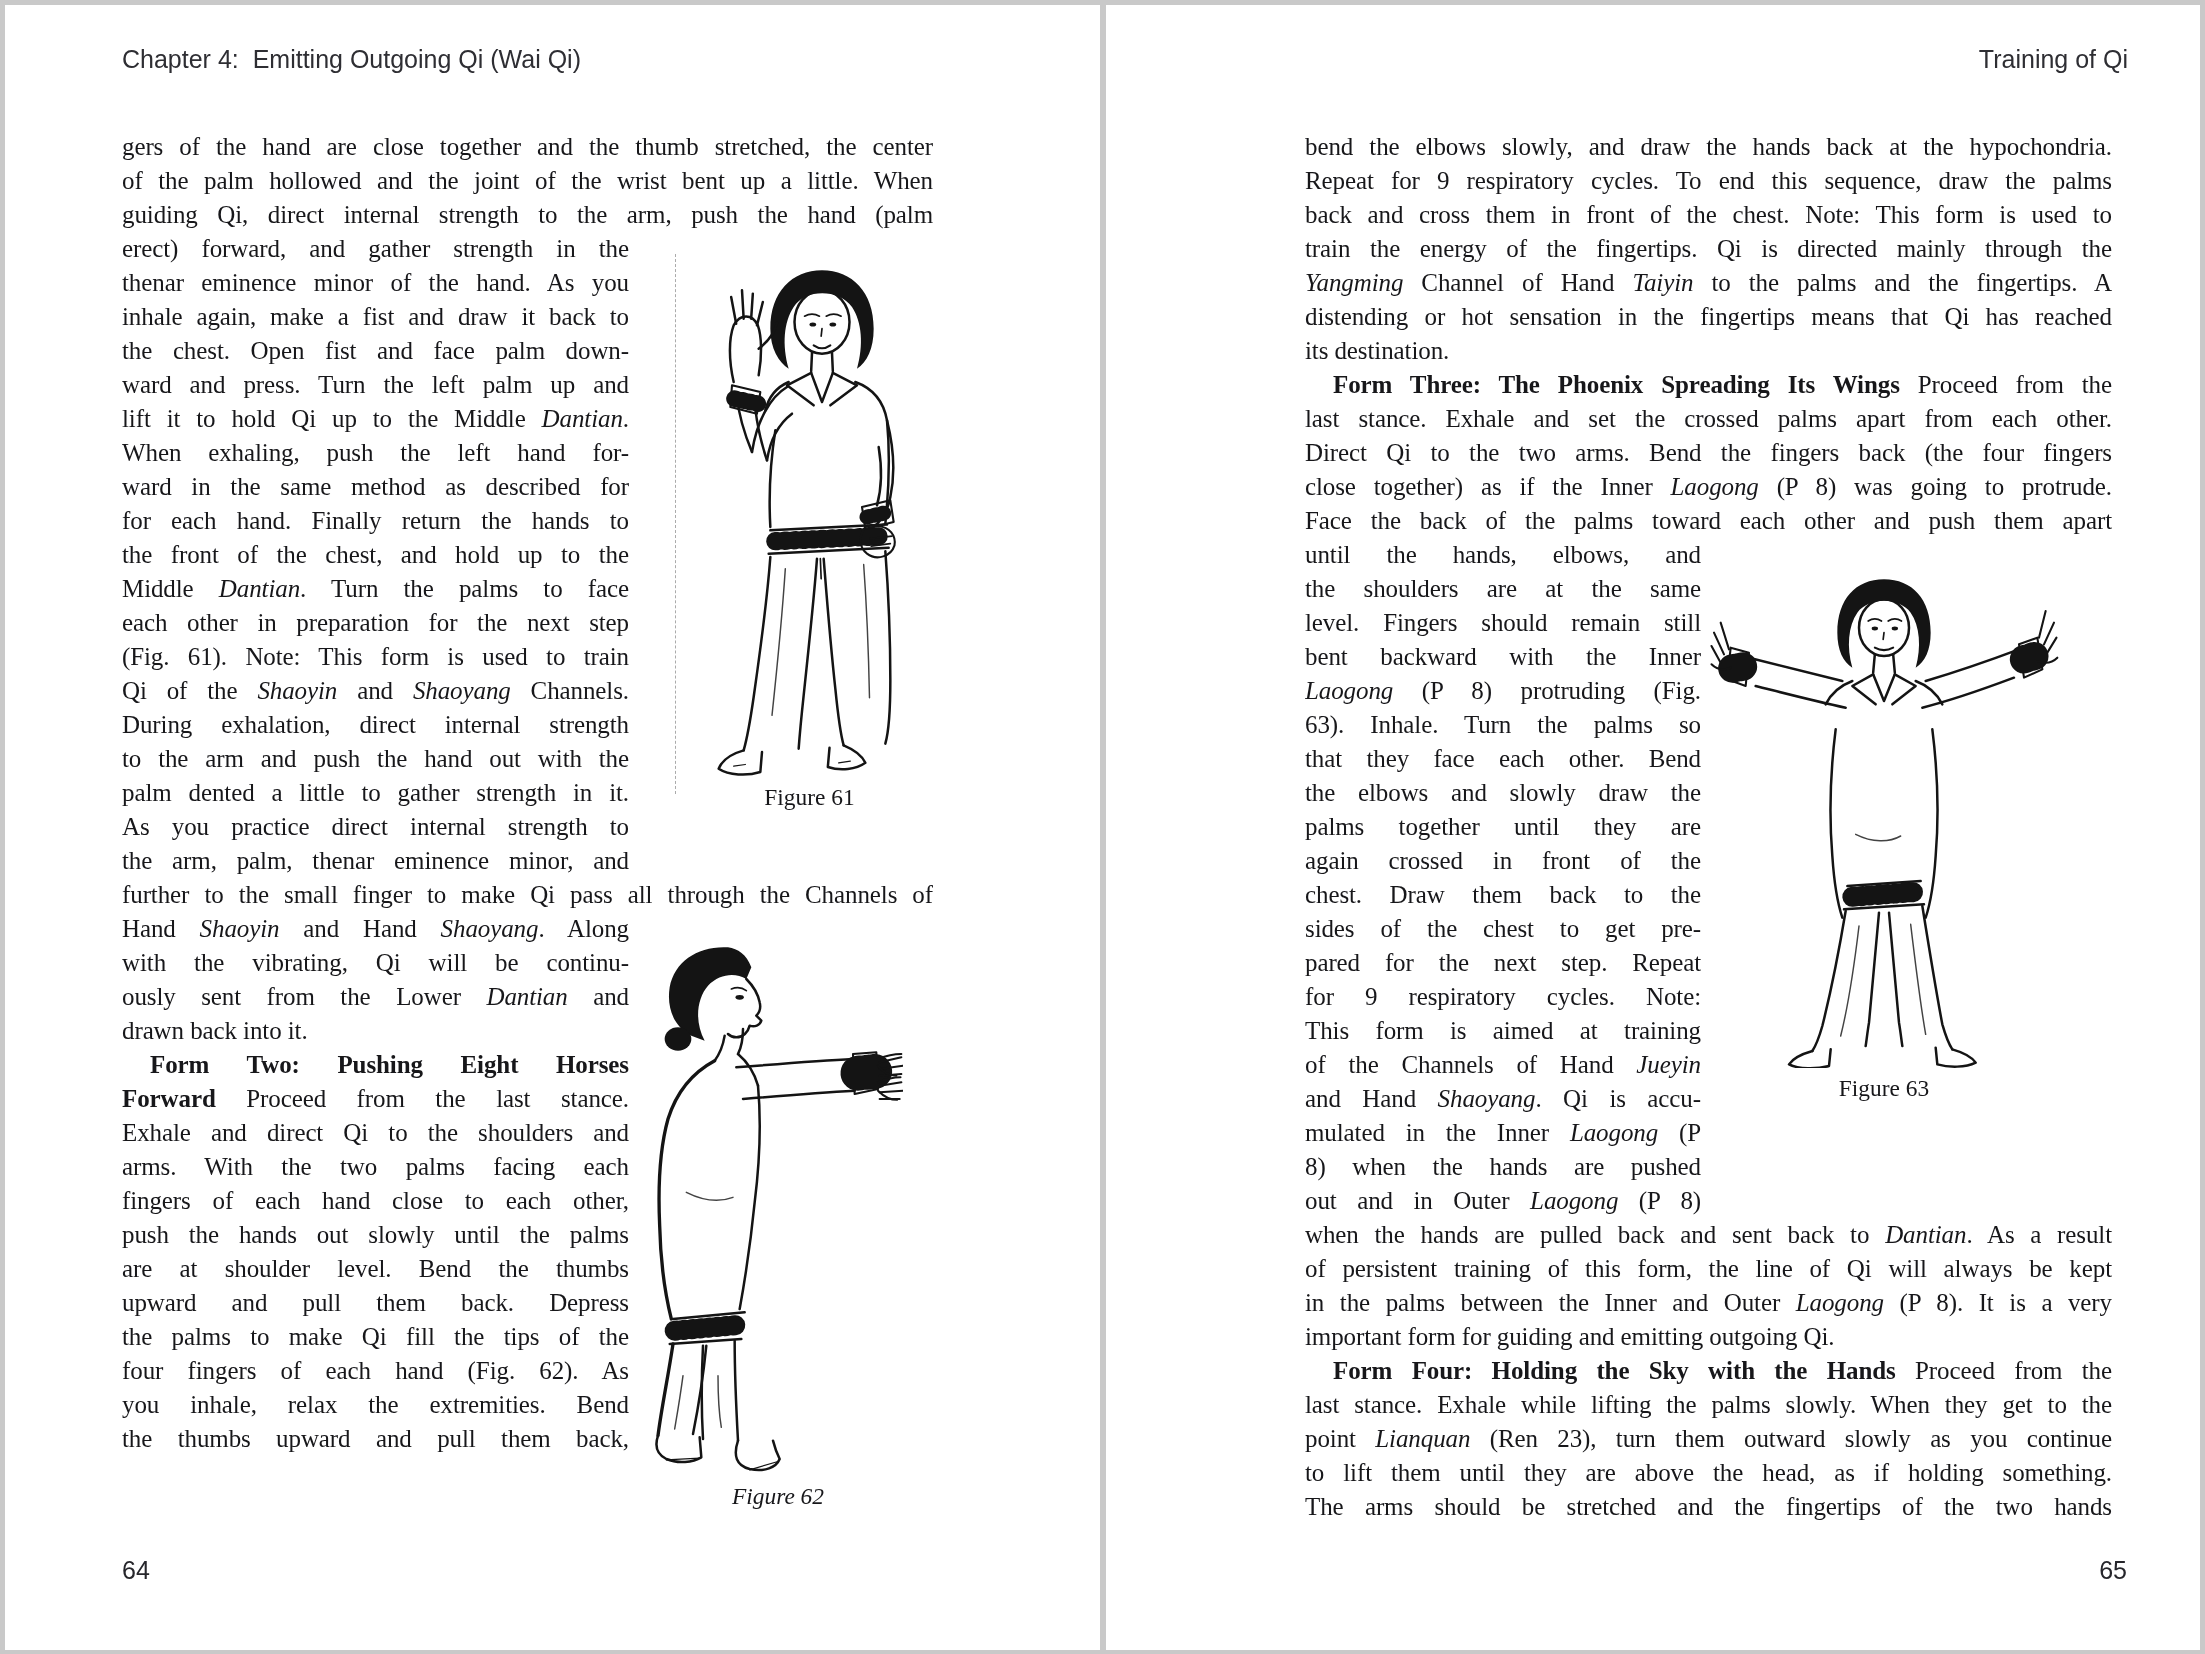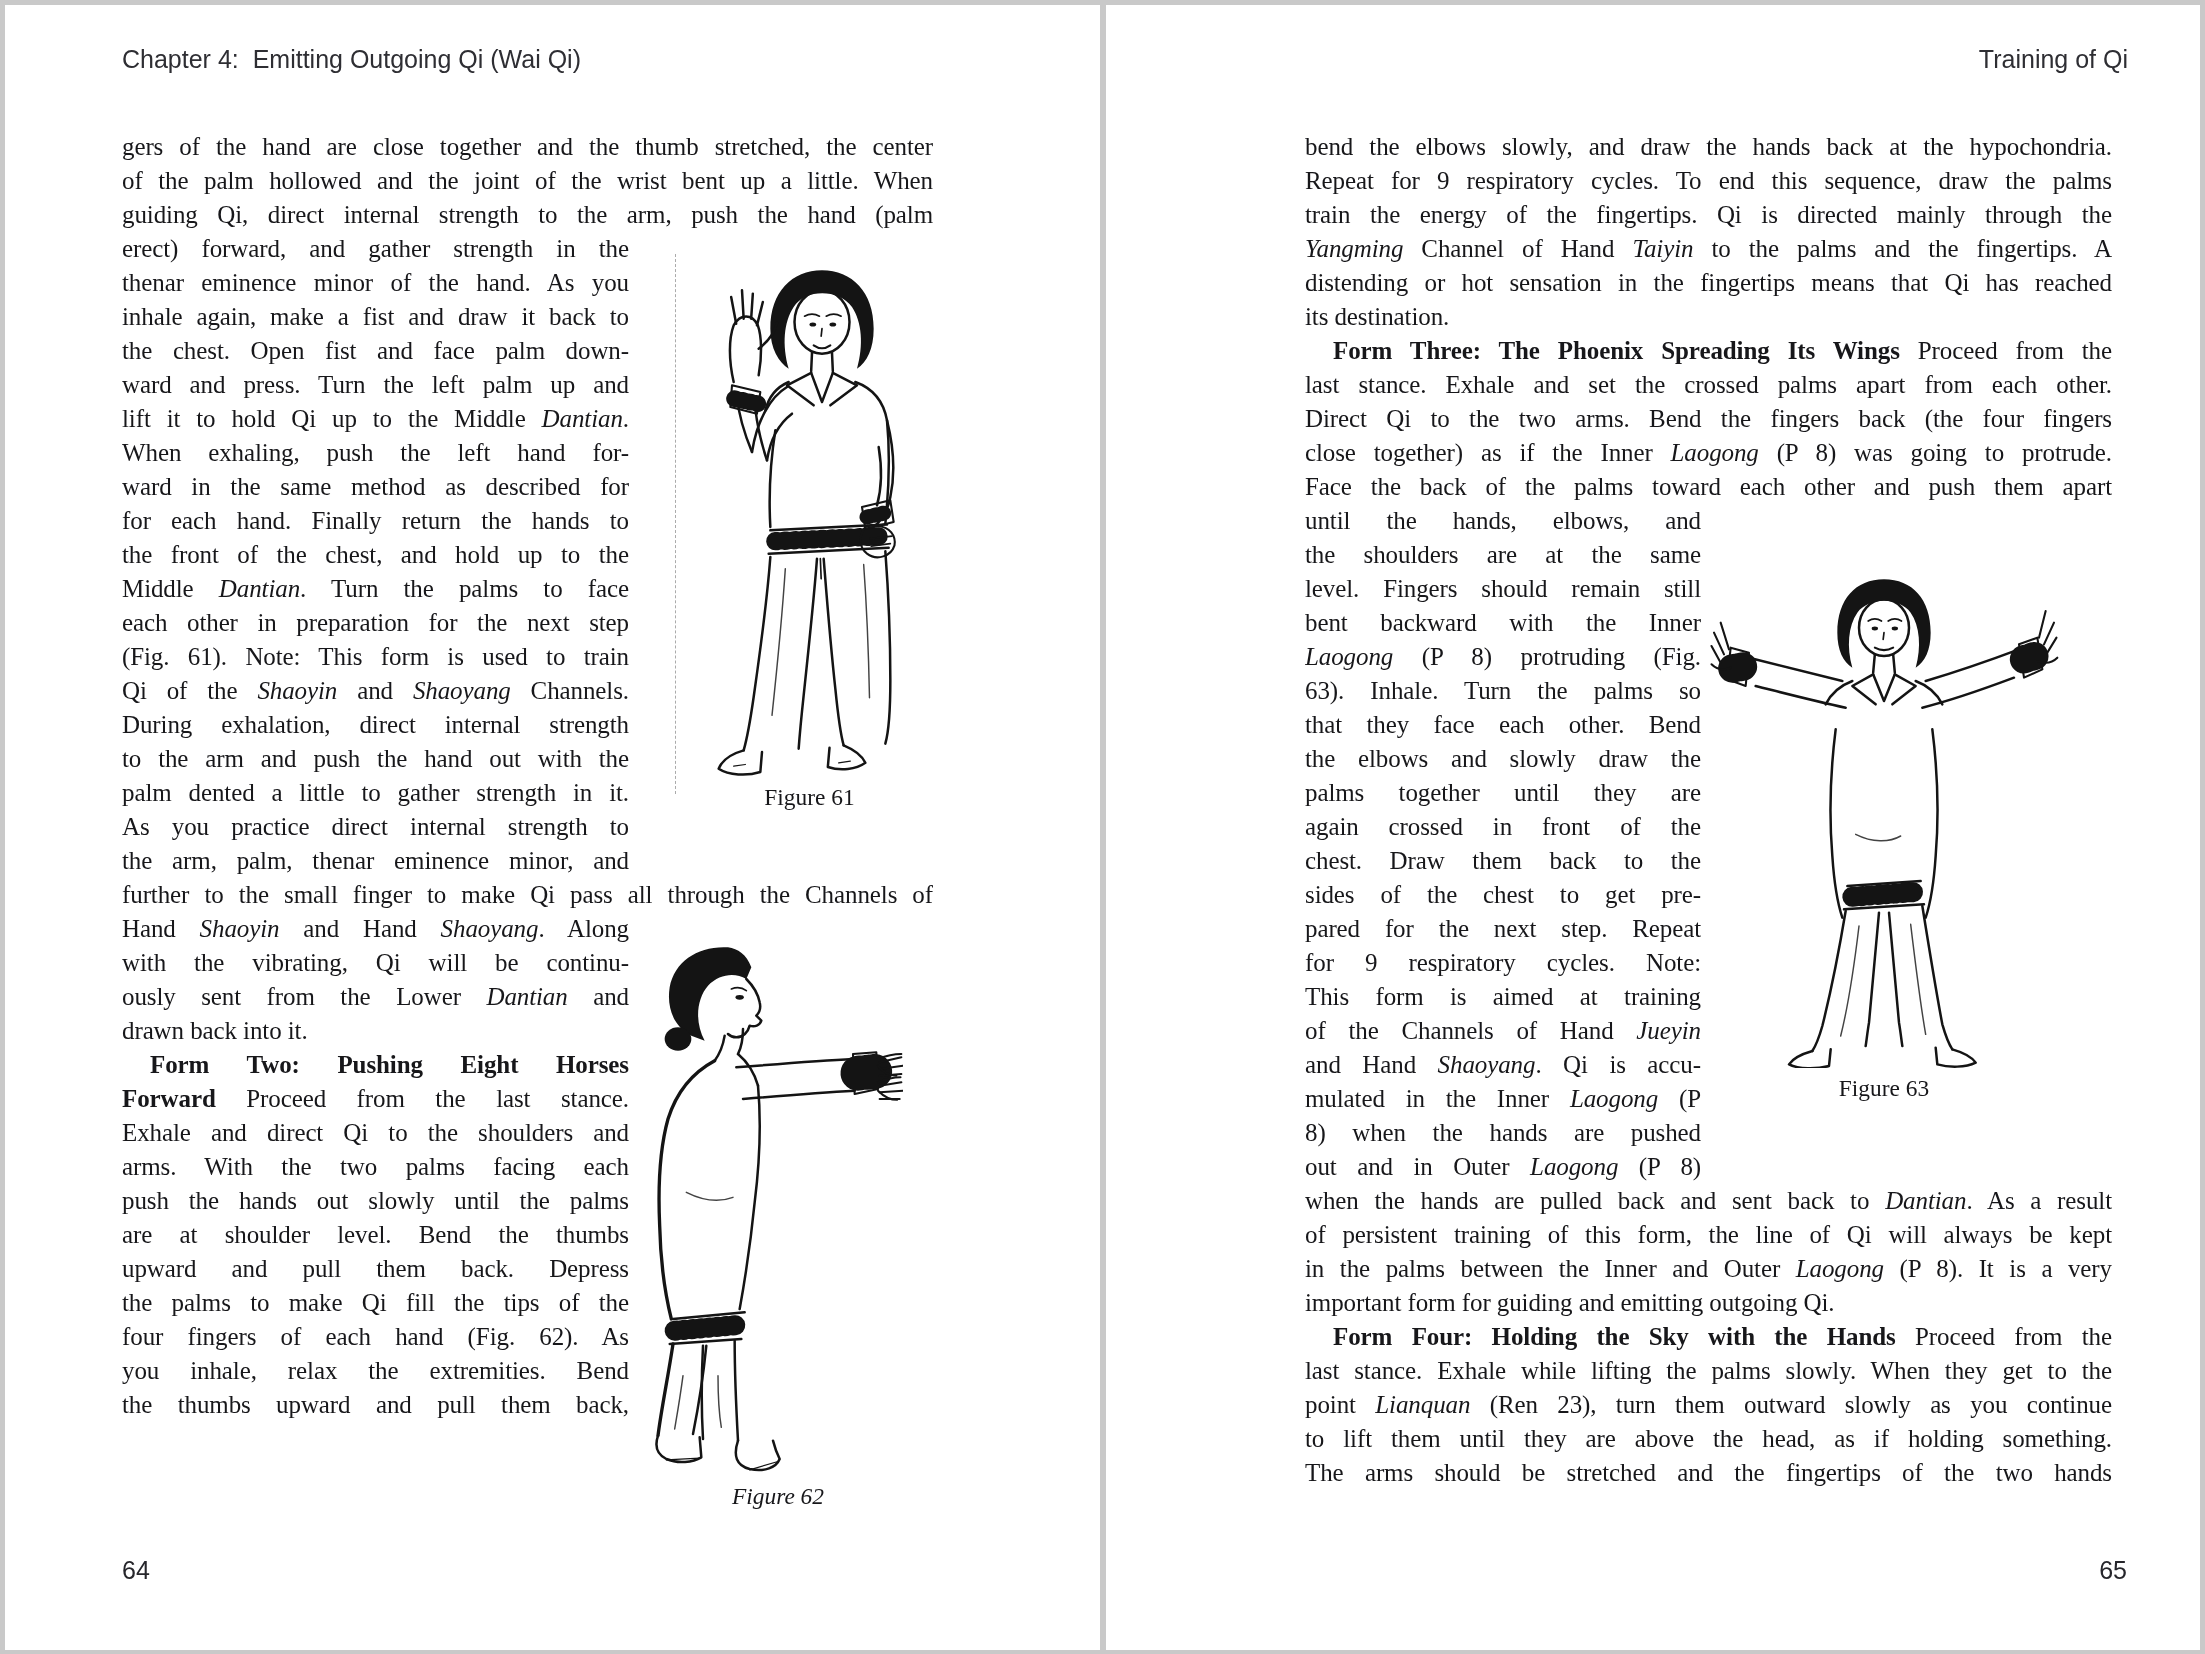--- a/index.html
+++ b/index.html
@@ -119,20 +119,21 @@
         <div class="tline narrow">the arm, palm, thenar eminence minor, and</div>
         <div class="tline">further to the small finger to make Qi pass all through the Channels of</div>
         <div class="tline narrow">Hand <i>Shaoyin</i> and Hand <i>Shaoyang</i>. Along</div>
         <div class="tline narrow">with the vibrating, Qi will be continu-</div>
         <div class="tline narrow">ously sent from the Lower <i>Dantian</i> and</div>
         <div class="tline narrow end">drawn back into it.</div>
         <div class="tline narrow indent"><b>Form Two: Pushing Eight Horses</b></div>
         <div class="tline narrow"><b>Forward</b> Proceed from the last stance.</div>
         <div class="tline narrow">Exhale and direct Qi to the shoulders and</div>
         <div class="tline narrow">arms. With the two palms facing each</div>
+        <div class="tline narrow">fingers of each hand close to each other,</div>
         <div class="tline narrow">push the hands out slowly until the palms</div>
         <div class="tline narrow">are at shoulder level. Bend the thumbs</div>
         <div class="tline narrow">upward and pull them back. Depress</div>
         <div class="tline narrow">the palms to make Qi fill the tips of the</div>
         <div class="tline narrow">four fingers of each hand (Fig. 62). As</div>
         <div class="tline narrow">you inhale, relax the extremities. Bend</div>
         <div class="tline narrow">the thumbs upward and pull them back,</div>
       </div>
 
     <div class="scan-dash"></div>
@@ -262,20 +263,21 @@
   </section>
 
   <div class="divider"></div>
 
   <section class="page page-right">
     <header class="running-head">Training of Qi</header>
 
     <div class="textblock">
         <div class="tline">bend the elbows slowly, and draw the hands back at the hypochondria.</div>
         <div class="tline">Repeat for 9 respiratory cycles. To end this sequence, draw the palms</div>
+        <div class="tline">back and cross them in front of the chest. Note: This form is used to</div>
         <div class="tline">train the energy of the fingertips. Qi is directed mainly through the</div>
         <div class="tline"><i>Yangming</i> Channel of Hand <i>Taiyin</i> to the palms and the fingertips. A</div>
         <div class="tline">distending or hot sensation in the fingertips means that Qi has reached</div>
         <div class="tline end">its destination.</div>
         <div class="tline indent"><b>Form Three: The Phoenix Spreading Its Wings</b> Proceed from the</div>
         <div class="tline">last stance. Exhale and set the crossed palms apart from each other.</div>
         <div class="tline">Direct Qi to the two arms. Bend the fingers back (the four fingers</div>
         <div class="tline">close together) as if the Inner <i>Laogong</i> (P 8) was going to protrude.</div>
         <div class="tline">Face the back of the palms toward each other and push them apart</div>
         <div class="tline narrow">until the hands, elbows, and</div>

